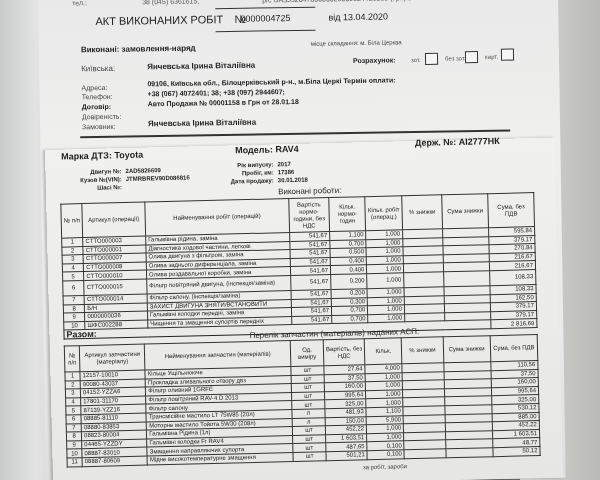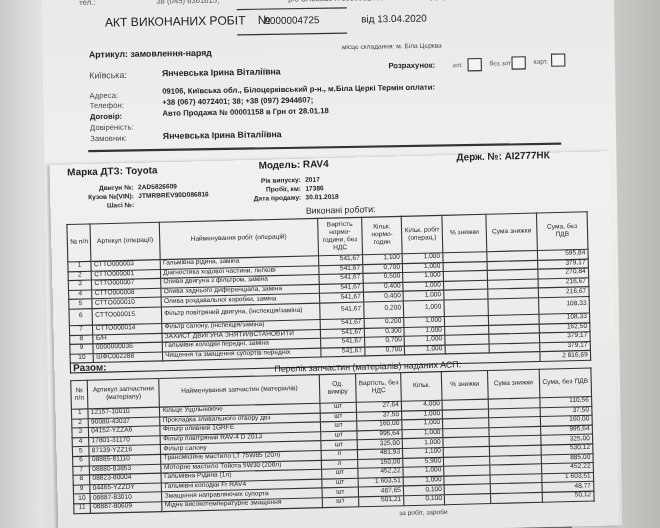--- a/index.html
+++ b/index.html
@@ -27,21 +27,21 @@
 <div class="paper">
   <div class="abs s7" style="left:34px;top:4px;color:#555;">тел.:</div>
   <div class="abs s7" style="left:104px;top:4px;color:#555;">38 (045) 6361615,</div>
   <div class="abs s7" style="left:224px;top:4px;color:#555;">р/с UA353204780000026009924426830 (Грн) в АБ УКРГАЗБАНК, МФО 320</div>
 
   <div class="abs s11" style="left:57px;top:20px;">АКТ ВИКОНАНИХ РОБІТ</div>
   <div class="abs s11" style="left:196px;top:20px;">№</div>
   <div class="abs s9" style="left:177px;top:15px;width:100px;height:22px;border-top:1.5px solid #333;border-bottom:1.5px solid #333;text-align:center;line-height:20px;">0000004725</div>
   <div class="abs s9" style="left:290px;top:21px;">від 13.04.2020</div>
 
-  <div class="abs s8" style="left:42px;top:50px;"><span class="b">Артикул:</span> <span class="b">замовлення-наряд</span></div>
+  <div class="abs s8" style="left:42px;top:50px;"><span class="b">Виконані:</span> <span class="b">замовлення-наряд</span></div>
   <div class="abs s6" style="left:272px;top:49px;color:#444;">місце складання: м. Біла Церква</div>
 
   <div class="abs s8" style="left:42px;top:69px;color:#444;">Київська:</div>
   <div class="abs s8 b" style="left:108px;top:68px;">Янчевська Ірина Віталіївна</div>
   <div class="abs s7 b" style="left:314px;top:66px;">Розрахунок:</div>
   <div class="abs s6" style="left:372px;top:67px;color:#555;">зот.</div>
   <div class="box" style="left:386px;top:63px;"></div>
   <div class="abs s6" style="left:406px;top:66px;color:#555;">без зот.</div>
   <div class="box" style="left:426px;top:62px;"></div>
   <div class="abs s6" style="left:446px;top:65px;color:#555;">карт.</div>

